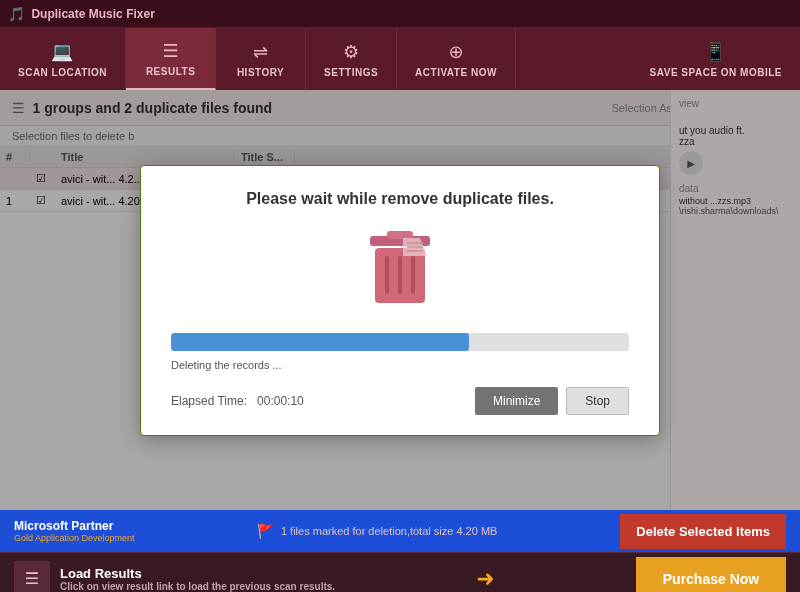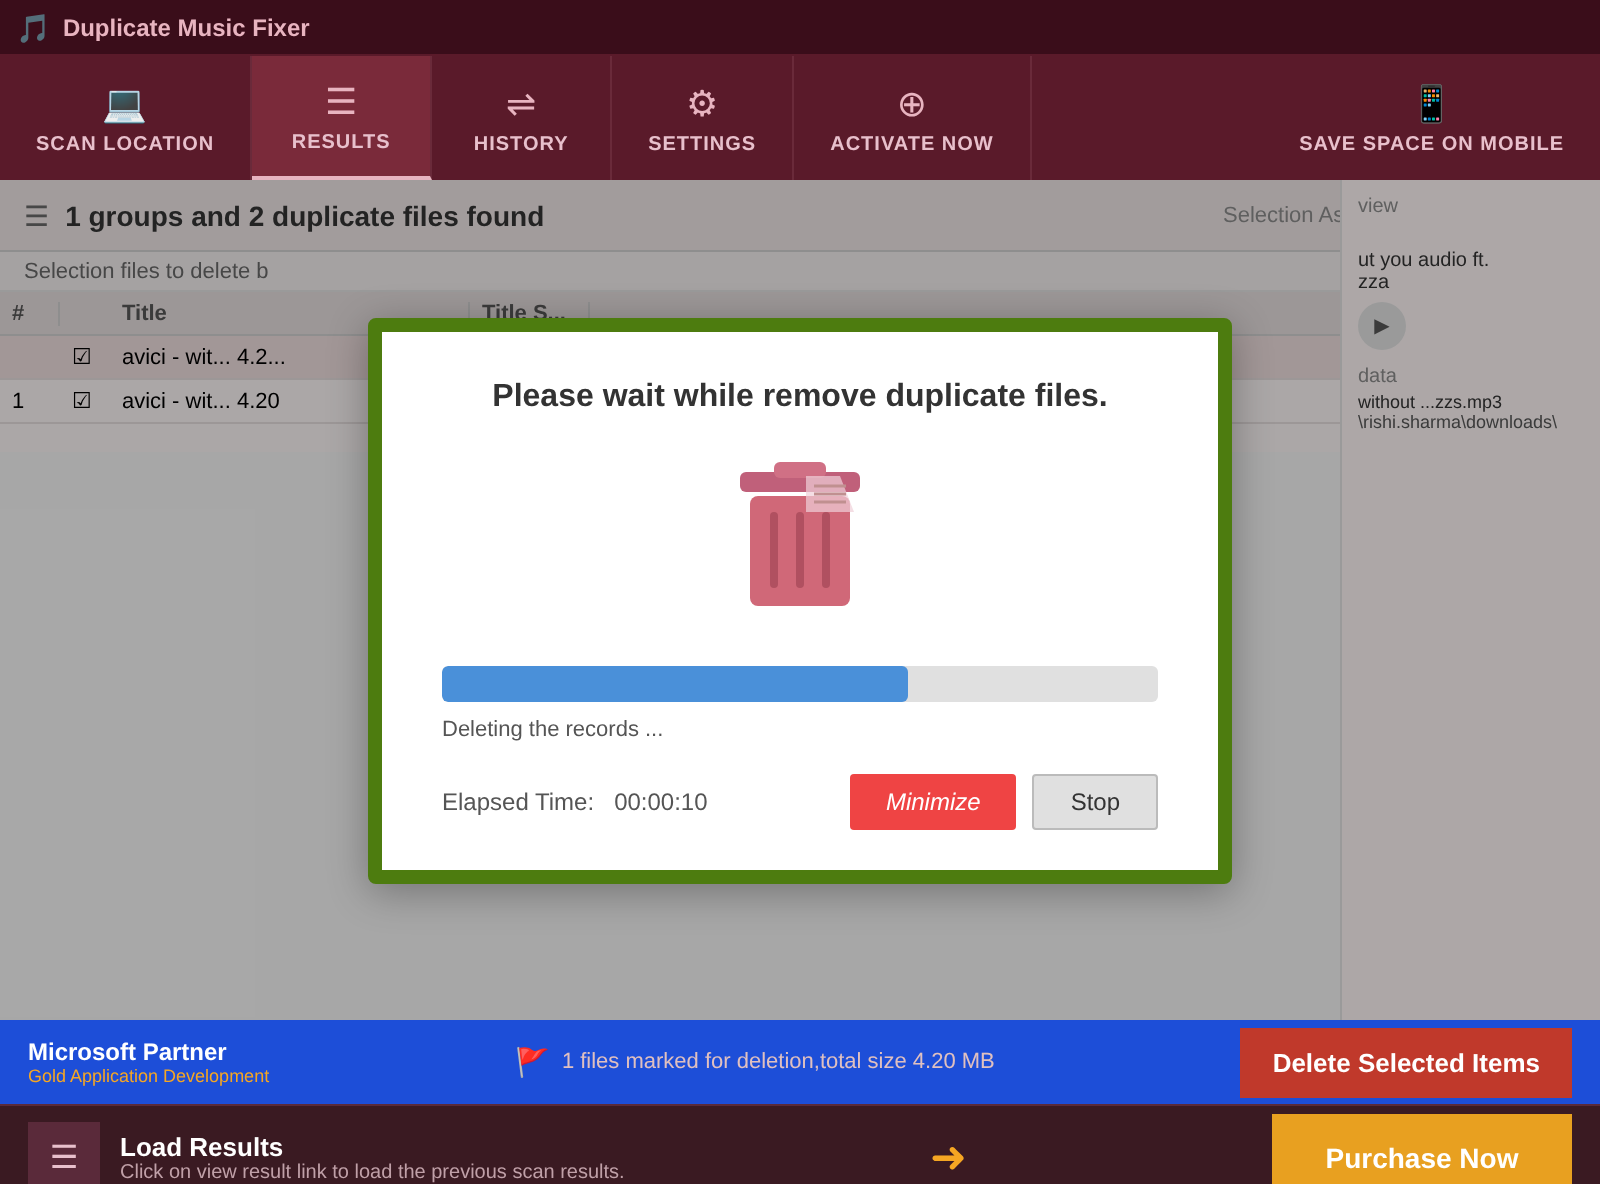--- a/index.html
+++ b/index.html
@@ -218,23 +218,23 @@
       position: absolute;
       top: 0; left: 0; right: 0; bottom: 0;
       background: rgba(0,0,0,0.3);
       display: flex;
       align-items: center;
       justify-content: center;
       z-index: 10;
     }
     .dialog {
       background: #fff;
-      border: 7px solid #4d7c0f;
+      border: 1px solid #4d7c0f;
       border-radius: 4px;
-      width: 432px;
+      width: 520px;
       padding: 24px 30px 20px;
       box-shadow: 0 4px 20px rgba(0,0,0,0.3);
     }
     .dialog-title {
       text-align: center;
       font-size: 16px;
       font-weight: bold;
       color: #333;
       margin-bottom: 20px;
     }
@@ -267,28 +267,27 @@
     }
     .elapsed-time {
       font-size: 12px;
       color: #555;
     }
     .dialog-buttons {
       display: flex;
       gap: 8px;
     }
     .btn-minimize {
-      background: #ef4444;
+      background: #737373;
       color: #fff;
       border: none;
       padding: 6px 18px;
       font-size: 12px;
       cursor: pointer;
       border-radius: 2px;
-      font-style: italic;
     }
     .btn-stop {
       background: #e0e0e0;
       color: #333;
       border: 1px solid #bbb;
       padding: 6px 18px;
       font-size: 12px;
       cursor: pointer;
       border-radius: 2px;
     }
@@ -378,20 +377,21 @@
     }
     .load-text { }
     .load-title {
       color: #fff;
       font-size: 13px;
       font-weight: bold;
     }
     .load-subtitle {
       color: #c0a0a8;
       font-size: 10px;
+      font-weight: bold;
     }
     .arrow-right {
       color: #f5a623;
       font-size: 22px;
       flex: 1;
       text-align: center;
     }
     .btn-purchase {
       background: #e8a020;
       color: #fff;

